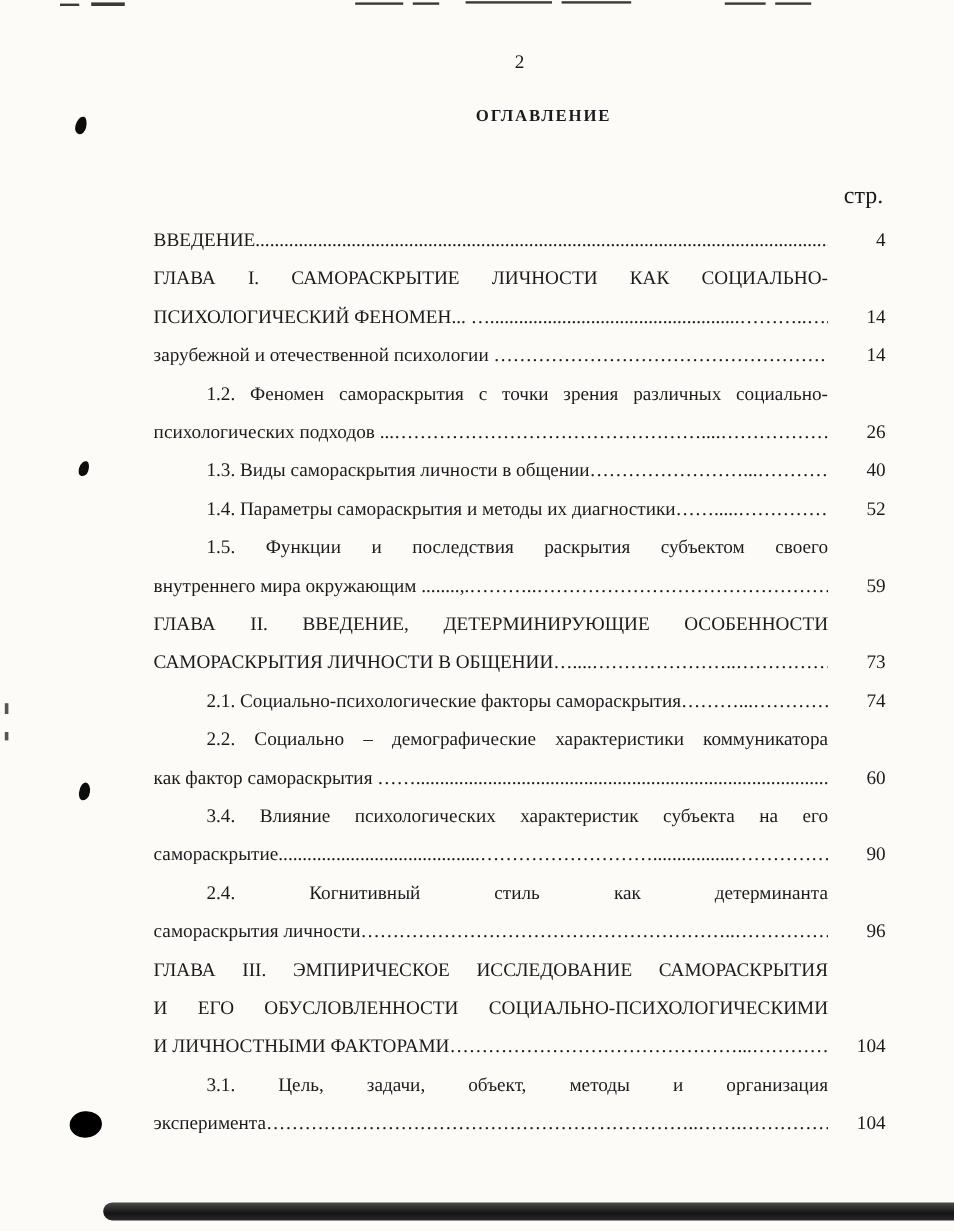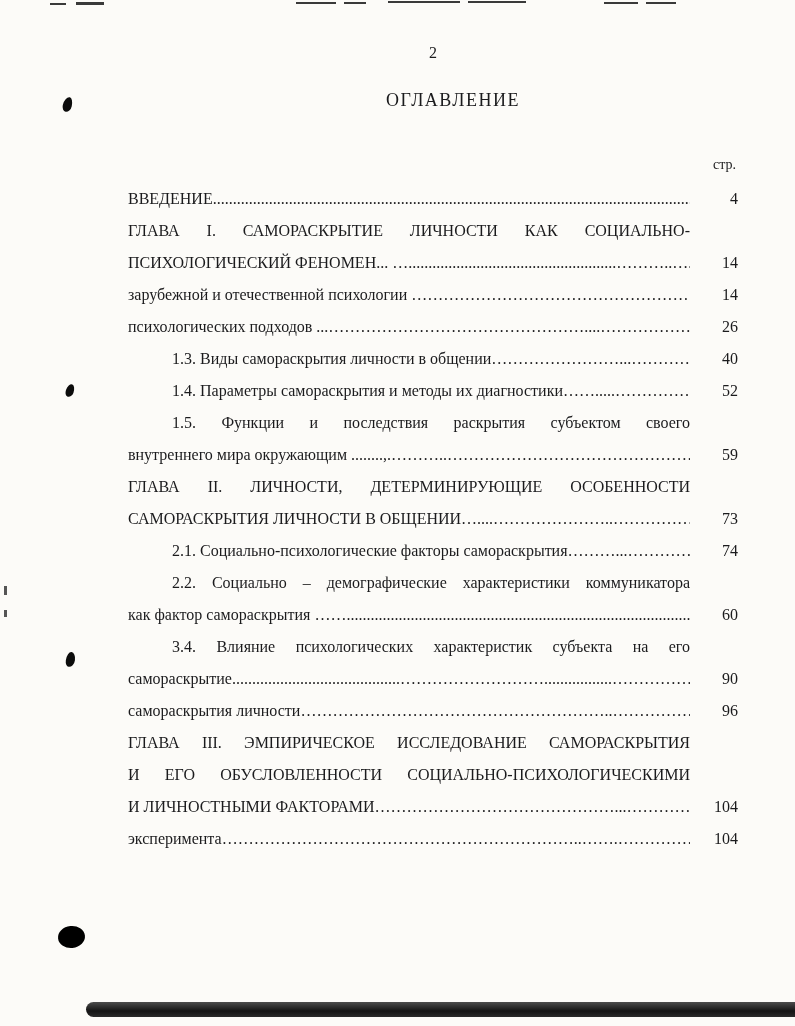--- a/index.html
+++ b/index.html
@@ -19,28 +19,28 @@
     width: 610px;
   }
   .pagenum {
     text-align: center;
     font-size: 16px;
   }
   .title {
     margin-top: 28px;
     margin-left: 40px;
     text-align: center;
-    font-weight: normal;
-    font-size: 18px;
+    font-weight: bold;
+    font-size: 14px;
     letter-spacing: 1.5px;
   }
   .str {
     margin-top: 46px;
     text-align: right;
-    font-size: 14px;
+    font-size: 20px;
     padding-right: 2px;
   }
   .toc {
     margin-top: 10px;
     font-size: 16px;
   }
   .line {
     line-height: 32px;
     margin-right: 48px;
     text-align: justify;
@@ -121,20 +121,21 @@
             <span class="pg">14</span>
           </div>
         </div>
         <div>
           <div class="lastline">
             <span class="txt">зарубежной и отечественной психологии ……………………………………………………</span>
             <span class="pg">14</span>
           </div>
         </div>
         <div>
+          <div class="line ind">1.2. Феномен самораскрытия с точки зрения различных социально-</div>
           <div class="lastline">
             <span class="txt">психологических подходов ...…………………………………………....………………………</span>
             <span class="pg">26</span>
           </div>
         </div>
         <div>
           <div class="lastline">
             <span class="txt ind">1.3. Виды самораскрытия личности в общении……………………...………………………</span>
             <span class="pg">40</span>
           </div>
@@ -146,21 +147,21 @@
           </div>
         </div>
         <div>
           <div class="line ind">1.5. Функции и последствия раскрытия субъектом своего</div>
           <div class="lastline">
             <span class="txt">внутреннего мира окружающим ........,.………..………………………………………………..</span>
             <span class="pg">59</span>
           </div>
         </div>
         <div>
-          <div class="line">ГЛАВА II. ЛИЧНОСТИ, ДЕТЕРМИНИРУЮЩИЕ ОСОБЕННОСТИ</div>
+          <div class="line">ГЛАВА II. ВВЕДЕНИЕ, ДЕТЕРМИНИРУЮЩИЕ ОСОБЕННОСТИ</div>
           <div class="lastline">
             <span class="txt">САМОРАСКРЫТИЯ ЛИЧНОСТИ В ОБЩЕНИИ…....…………………..………………………</span>
             <span class="pg">73</span>
           </div>
         </div>
         <div>
           <div class="lastline">
             <span class="txt ind">2.1. Социально-психологические факторы самораскрытия………...…………………………</span>
             <span class="pg">74</span>
           </div>
@@ -173,34 +174,36 @@
           </div>
         </div>
         <div>
           <div class="line ind">3.4. Влияние психологических характеристик субъекта на его</div>
           <div class="lastline">
             <span class="txt">самораскрытие..........................................……………………….................……………………...</span>
             <span class="pg">90</span>
           </div>
         </div>
         <div>
+          <div class="line ind">2.4. Когнитивный стиль как детерминанта</div>
           <div class="lastline">
             <span class="txt">самораскрытия личности…………………………………………………..………………………</span>
             <span class="pg">96</span>
           </div>
         </div>
         <div>
           <div class="line">ГЛАВА III. ЭМПИРИЧЕСКОЕ ИССЛЕДОВАНИЕ САМОРАСКРЫТИЯ</div>
           <div class="line">И ЕГО ОБУСЛОВЛЕННОСТИ СОЦИАЛЬНО-ПСИХОЛОГИЧЕСКИМИ</div>
           <div class="lastline">
             <span class="txt">И ЛИЧНОСТНЫМИ ФАКТОРАМИ………………………………………...…………………..</span>
             <span class="pg">104</span>
           </div>
         </div>
         <div>
+          <div class="line ind">3.1. Цель, задачи, объект, методы и организация</div>
           <div class="lastline">
             <span class="txt">эксперимента…………………………………………………………..…….……………………</span>
             <span class="pg">104</span>
           </div>
         </div>
       </div>
   </div>
 
 </div>
 

